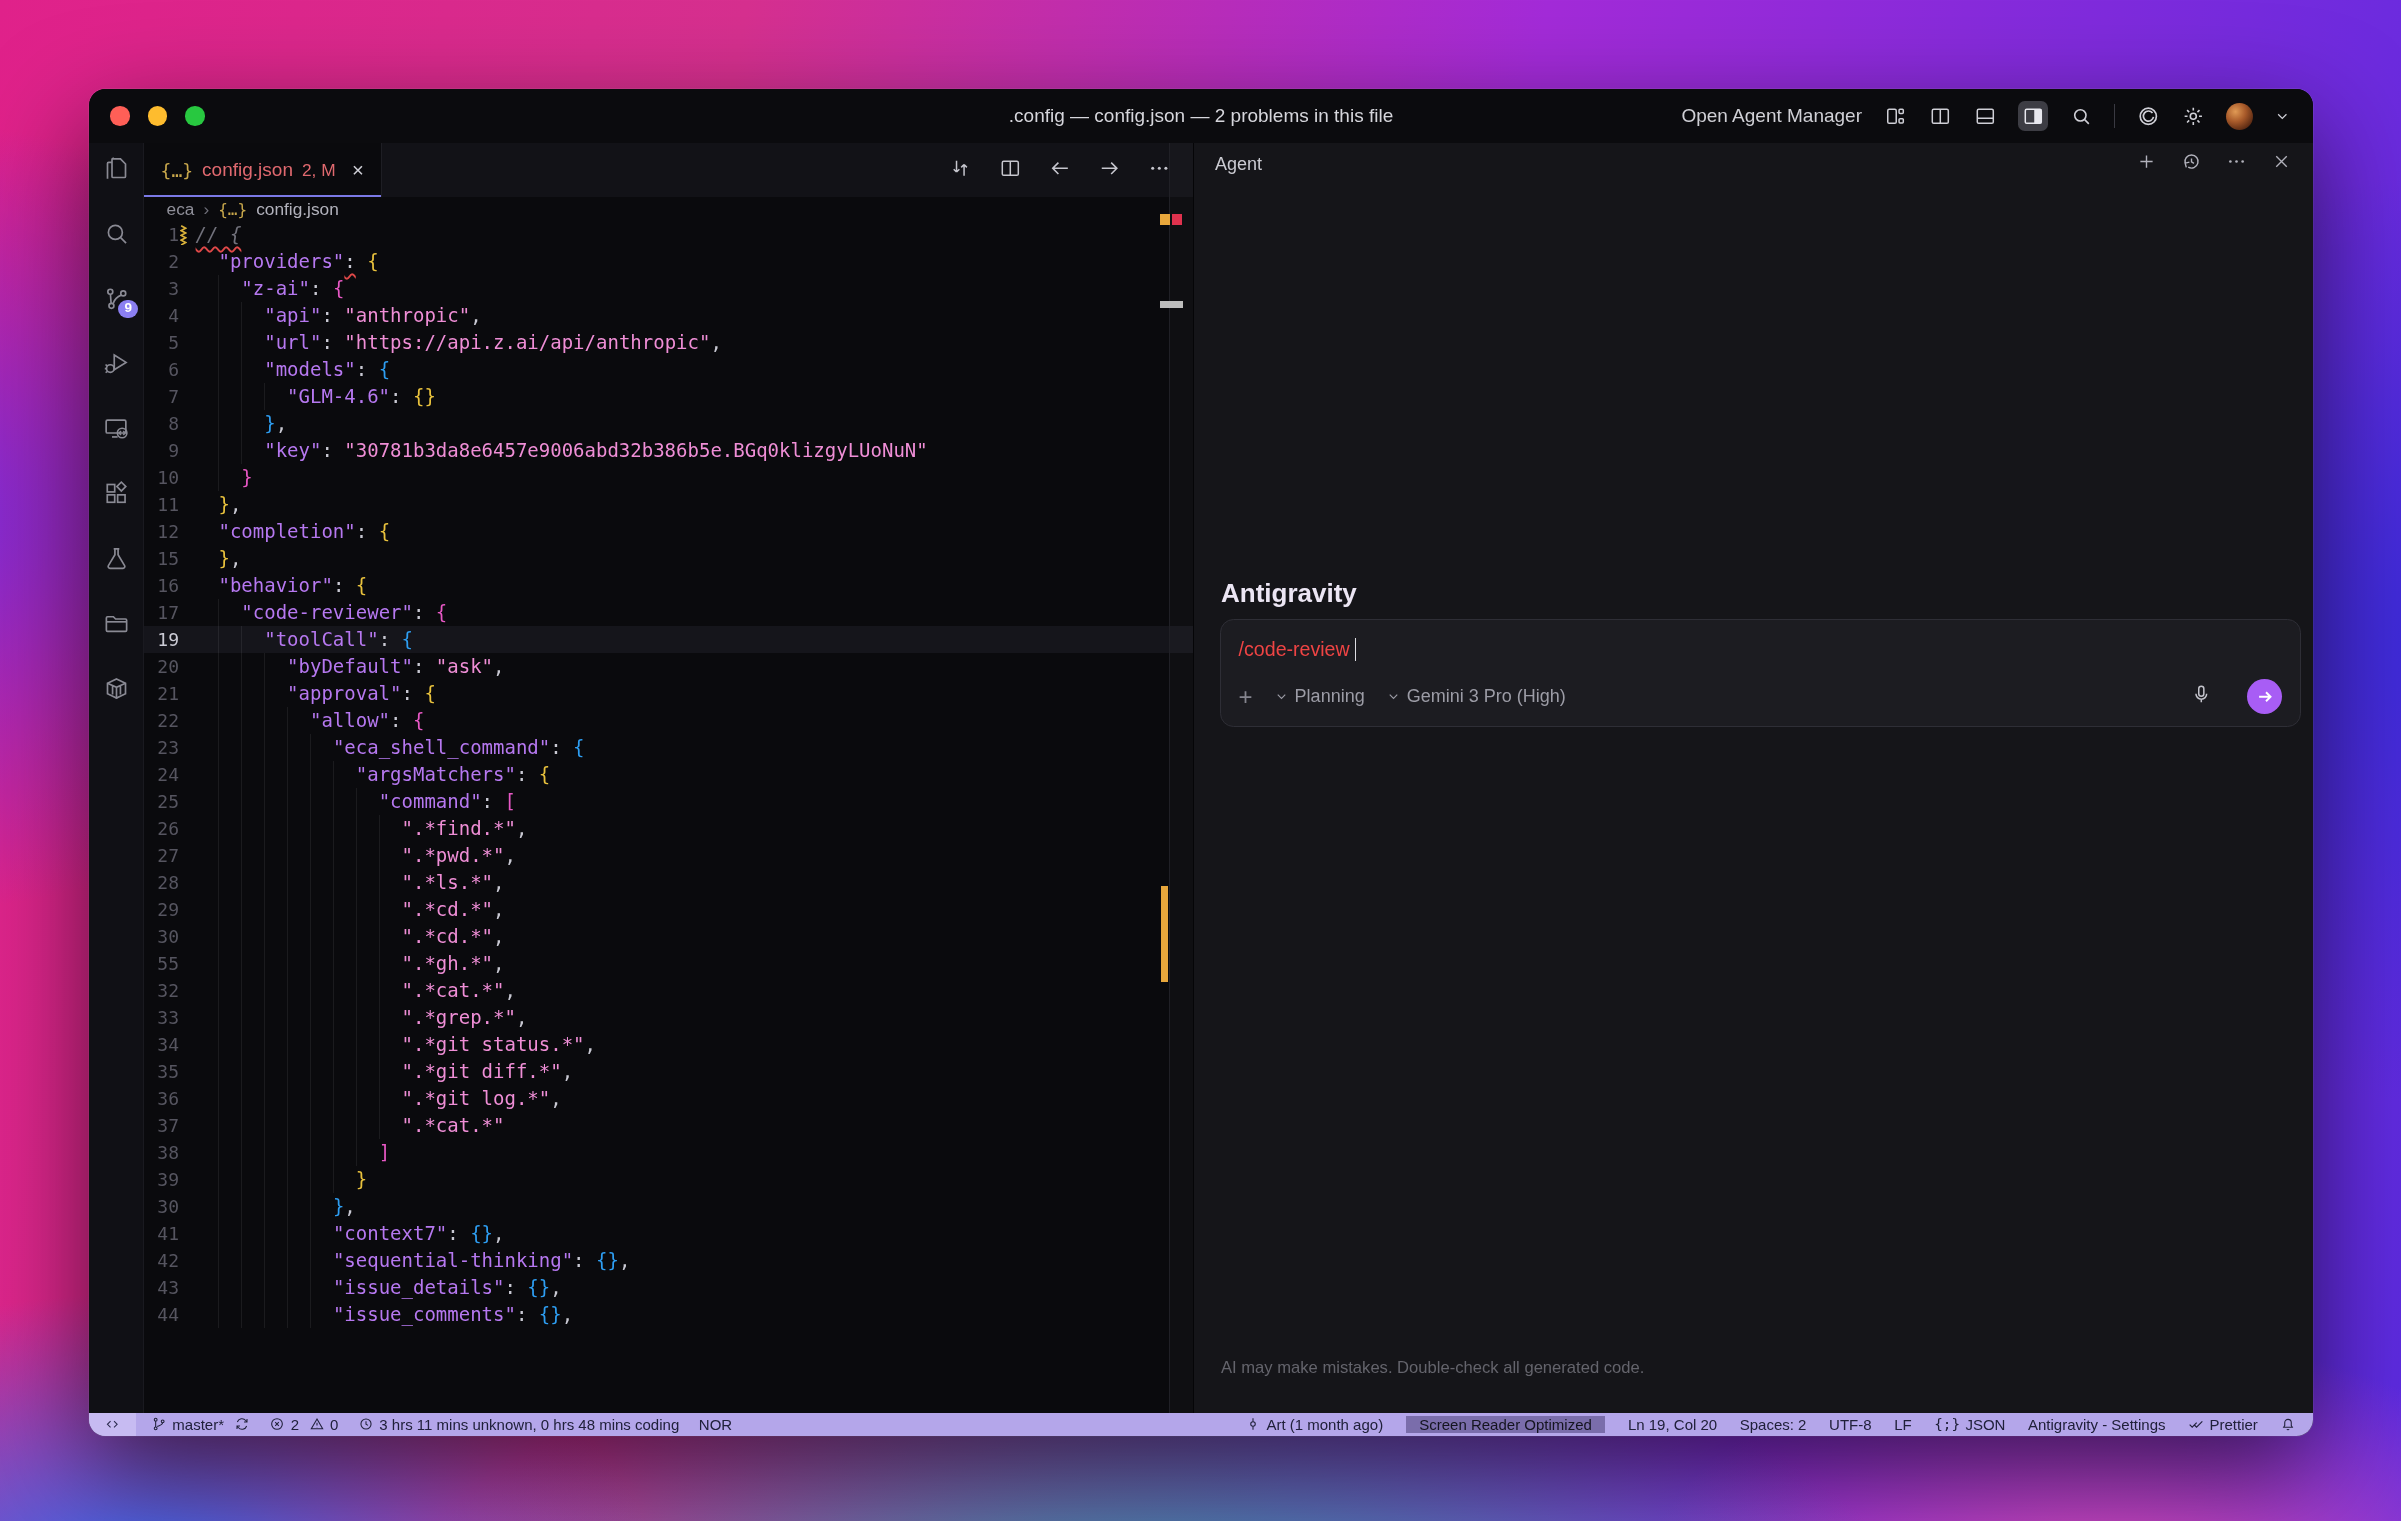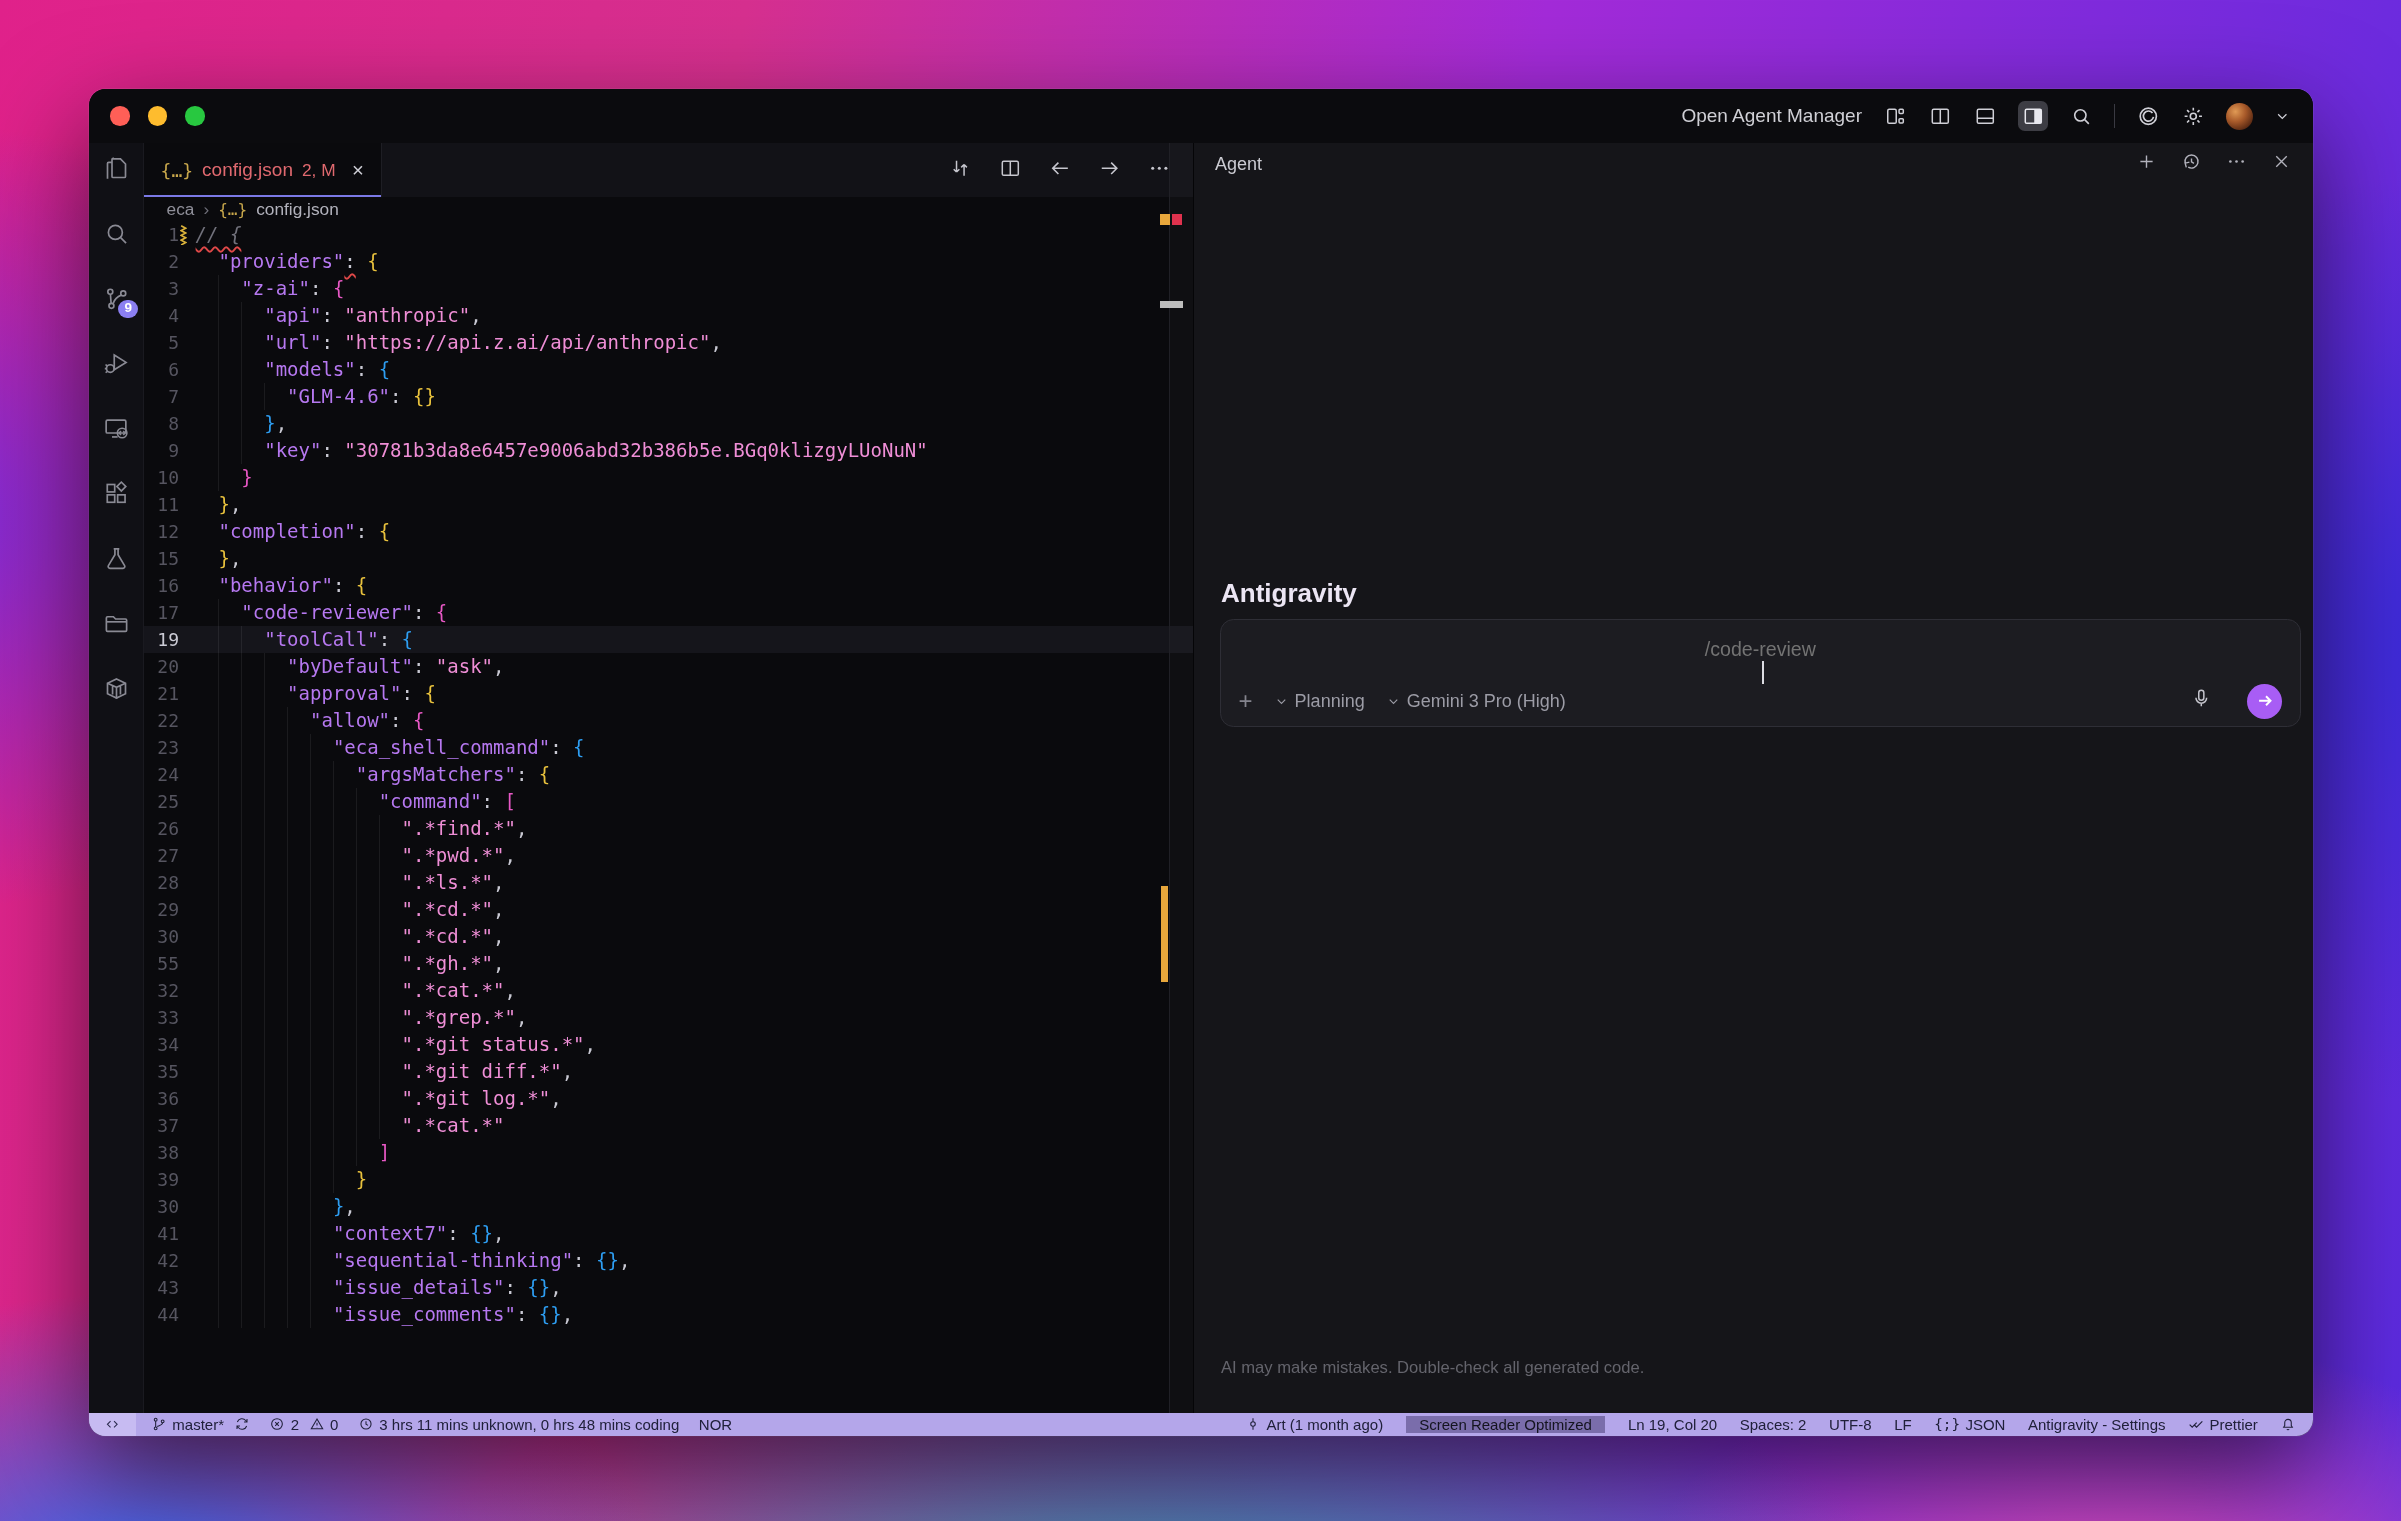--- a/index.html
+++ b/index.html
@@ -72,21 +72,21 @@
   .mk-error{right:11.3px;width:9.8px;top:71px;height:11.3px;background:#e0324e;}
   .mk-cursor{right:10.5px;width:23px;top:158px;height:6.8px;background:#bdbdbd;}
   .mk-modified{right:25px;width:7.5px;top:743px;height:96px;background:#e8a73c;}
   
   .agent{flex:1;background:#151519;position:relative;border-left:0.8px solid #050507;}
   .ag-header{height:42px;display:flex;align-items:center;padding:0 21px;color:#cbcbd2;font-size:18px;}
   .ag-hicons{margin-left:auto;display:flex;align-items:center;gap:24px;color:#b2b2bc;}
   .ag-hicons svg{width:21px;height:21px;}
   .ag-heading{position:absolute;left:27px;top:435px;font-size:26px;font-weight:700;color:#ece6f4;}
   .input-card{position:absolute;left:25.6px;right:12px;top:476px;height:108px;box-sizing:border-box;background:#1c1c21;border:1.1px solid #2e2e36;border-radius:13.5px;padding:18px 18px 12px;display:flex;flex-direction:column;}
-  .input-row{display:flex;align-items:center;font-size:19.6px;color:#737373;flex-direction:column;}
+  .input-row{display:flex;align-items:center;font-size:19.6px;color:#ef4444;}
   .caret{width:1.5px;height:22.6px;background:#dcdce2;margin-left:5.3px;}
   .card-controls{margin-top:auto;display:flex;align-items:center;gap:21px;color:#9c9ca6;font-size:18px;}
   .cc-plus{font-size:24px;color:#84848e;line-height:1;}
   .cc-drop{display:flex;align-items:center;gap:6px;}
   .cc-drop svg{width:15px;height:15px;}
   .cc-mic{margin-left:auto;color:#c4c4cc;}
   .cc-mic svg{width:22.6px;height:22.6px;}
   .send-btn{width:35px;height:35px;border-radius:50%;background:#a85df5;display:flex;align-items:center;justify-content:center;margin-left:13.5px;}
   .send-btn svg{width:19.6px;height:19.6px;color:#fff;}
   .disclaimer{position:absolute;left:27px;bottom:35px;color:#64646c;font-size:16.6px;}
@@ -107,20 +107,21 @@
 <div class="wallpaper"></div>
 
 <div class="window">
 
   <div class="titlebar">
     <div class="traffic">
       <div class="tl" style="background:#ff5f57"></div>
       <div class="tl" style="background:#febc2e"></div>
       <div class="tl" style="background:#28c840"></div>
     </div>
+    <div class="title">.config — config.json — 2 problems in this file</div>
     <div class="tb-right">
       <span class="lbl">Open Agent Manager</span>
       <span class="tb-ic">
         <svg viewBox="0 0 24 24" fill="none" stroke="currentColor" stroke-width="1.6">
             <rect x="4" y="4.5" width="9" height="15" rx="1.5"></rect>
             <rect x="16" y="4.5" width="4.5" height="4.5" rx="1"></rect>
             <rect x="16" y="14.5" width="4.5" height="4.5" rx="1"></rect>
           </svg>
       </span>
       <span class="tb-ic">

